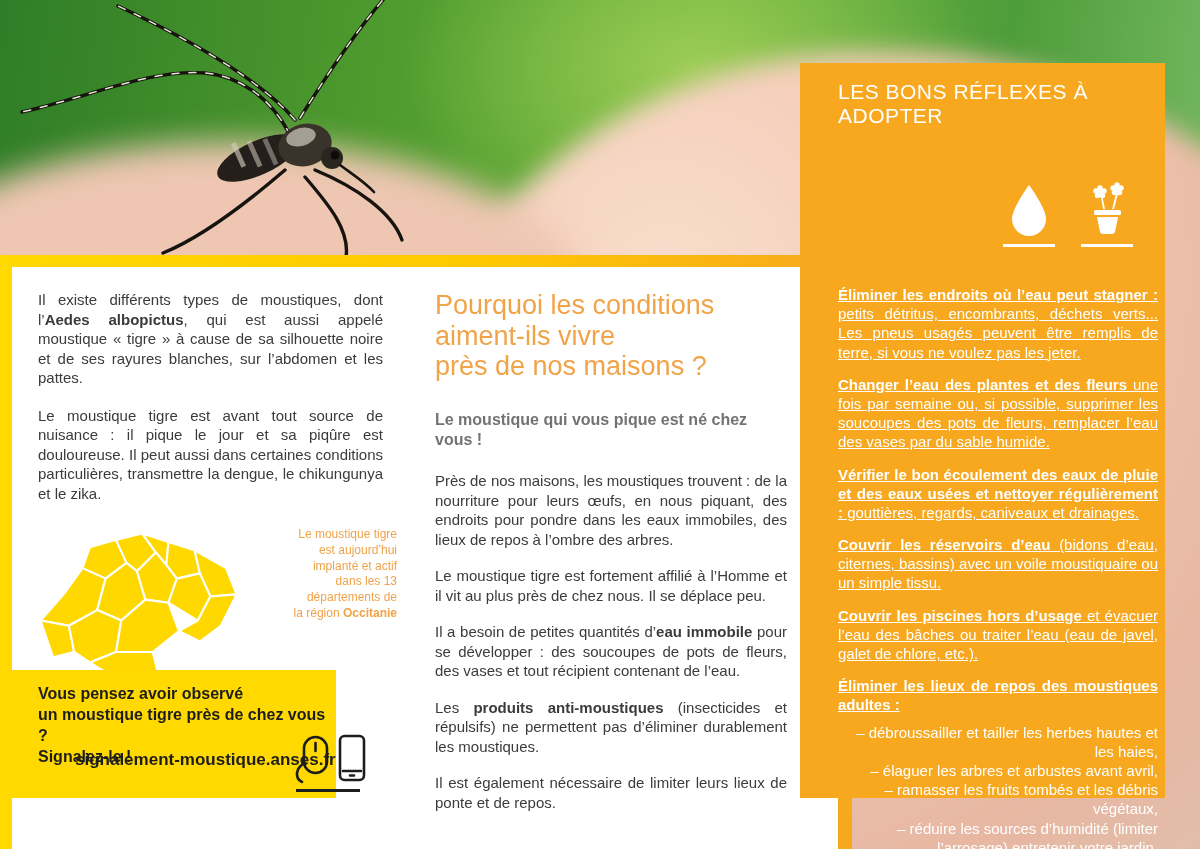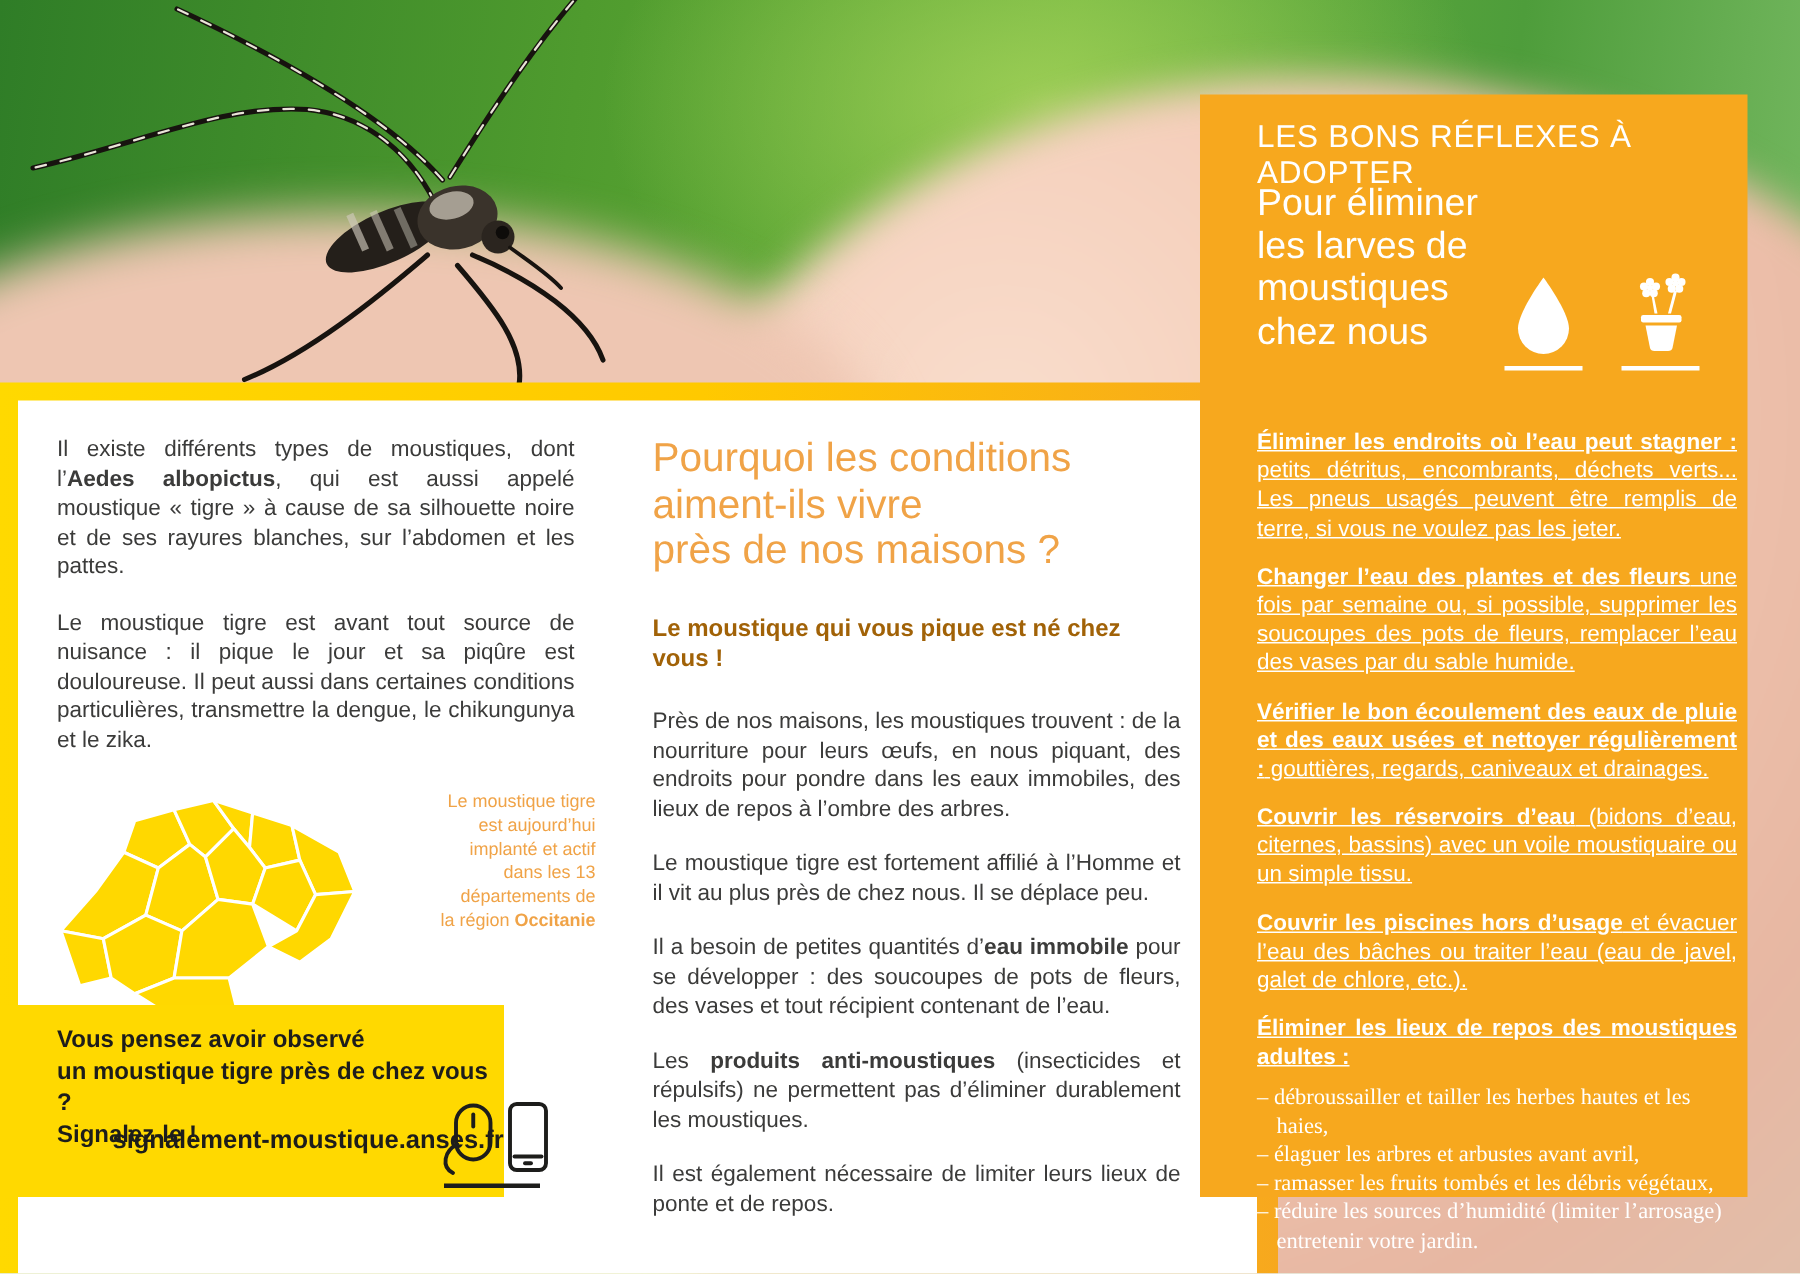--- a/index.html
+++ b/index.html
@@ -39,34 +39,34 @@
 
   .map-wrap { position:relative; width:345px; height:175px; margin-top:12px; }
   .map-svg { position:absolute; left:-6px; top:0; }
   .map-caption { position:absolute; right:-14px; top:6px; width:150px; text-align:right;
     color:#F0A347; font-size:12px; line-height:1.32; }
   .map-caption .ln { display:block; }
 
   
   .mid-heading { color:#F0A347; font-size:27px; line-height:1.13; font-weight:400; margin-bottom:28px; }
   .mid-heading .ln { display:block; }
-  .mid-sub { font-weight:bold; font-size:16px; margin-bottom:20px; color:#a16207; }
+  .mid-sub { font-weight:bold; font-size:16px; margin-bottom:20px; color:#737373; }
   .col-mid p.body { margin-bottom:17px; }
 
   
   .panel { position:absolute; left:800px; top:63px; width:365px; height:735px; background:#F7A81E; color:#ffffff;padding-left:12px; }
   .panel-title { position:absolute; left:38px; top:17px; font-size:21px; letter-spacing:.5px; font-weight:400; }
   .panel-sub { position:absolute; left:38px; top:58px; width:178px; font-size:25px; line-height:1.14; font-weight:400; }
   .panel-icons { position:absolute; left:203px; top:118px; display:flex; gap:26px; }
   .picon { display:flex; flex-direction:column; align-items:center; }
   .picon .bar { width:52px; height:3px; background:#ffffff; margin-top:7px; }
   .panel-blocks { position:absolute; left:38px; top:222px; width:320px; font-size:15px; line-height:1.28; }
   .panel-blocks p { margin-bottom:13px; text-align:justify;text-decoration:underline; }
   .panel-blocks ul { list-style:none; margin-top:1px; }
-  .panel-blocks li { padding-left:13px; text-indent:-13px; text-align:left;font-family:Liberation Serif, serif; }
+  .panel-blocks li { padding-left:13px; text-indent:-13px; text-align:right; }
 
   
   .saviez { position:absolute; left:38px; top:645px; color:#c2410c; font-size:23px; font-weight:bold; letter-spacing:.5px; z-index:5;margin-top:32px; }
   .signal-box { position:absolute; left:0; top:670px; width:336px; height:128px; background:#FFD900; z-index:6;
     color:#1d1d1b; }
   .signal-text { position:absolute; left:38px; top:13px; font-size:16px; font-weight:bold; line-height:1.32; }
   .signal-url { position:absolute; left:75px; top:80px; font-size:17px; font-weight:bold; color:#1d1d1b; text-decoration:none; }
   .signal-icons { position:absolute; left:293px; top:64px; display:flex; gap:7px; align-items:flex-start; }
   .signal-bar { position:absolute; left:296px; top:119px; width:64px; height:3px; background:#1d1d1b; }
 </style>
@@ -149,21 +149,20 @@
       <p class="body just">Près de nos maisons, les moustiques trouvent : de la nourriture pour leurs œufs, en nous piquant, des endroits pour pondre dans les eaux immobiles, des lieux de repos à l’ombre des arbres.</p>
       <p class="body just">Le moustique tigre est fortement affilié à l’Homme et il vit au plus près de chez nous. Il se déplace peu.</p>
       <p class="body just"><span>Il a besoin de petites quantités d’</span><b>eau immobile</b><span> pour se développer : des soucoupes de pots de fleurs, des vases et tout récipient contenant de l’eau.</span></p>
       <p class="body just"><span>Les </span><b>produits anti-moustiques</b><span> (insecticides et répulsifs) ne permettent pas d’éliminer durablement les moustiques.</span></p>
       <p class="body just">Il est également nécessaire de limiter leurs lieux de ponte et de repos.</p>
     </div>
   </div>
 
   <div class="panel">
     <div class="panel-title">LES BONS RÉFLEXES À ADOPTER</div>
-    <div class="panel-sub">Pour éliminer les larves de moustiques chez nous</div>
 
     <div class="panel-icons">
       <div class="picon">
         <svg width="50" height="56" viewBox="0 0 50 56">
           <path d="M25,4 C25,4 8,27 8,38 a17,17 0 0 0 34,0 C42,27 25,4 25,4 Z" fill="#ffffff"></path>
         </svg>
         <div class="bar"></div>
       </div>
       <div class="picon">
         <svg width="50" height="56" viewBox="0 0 50 56">

